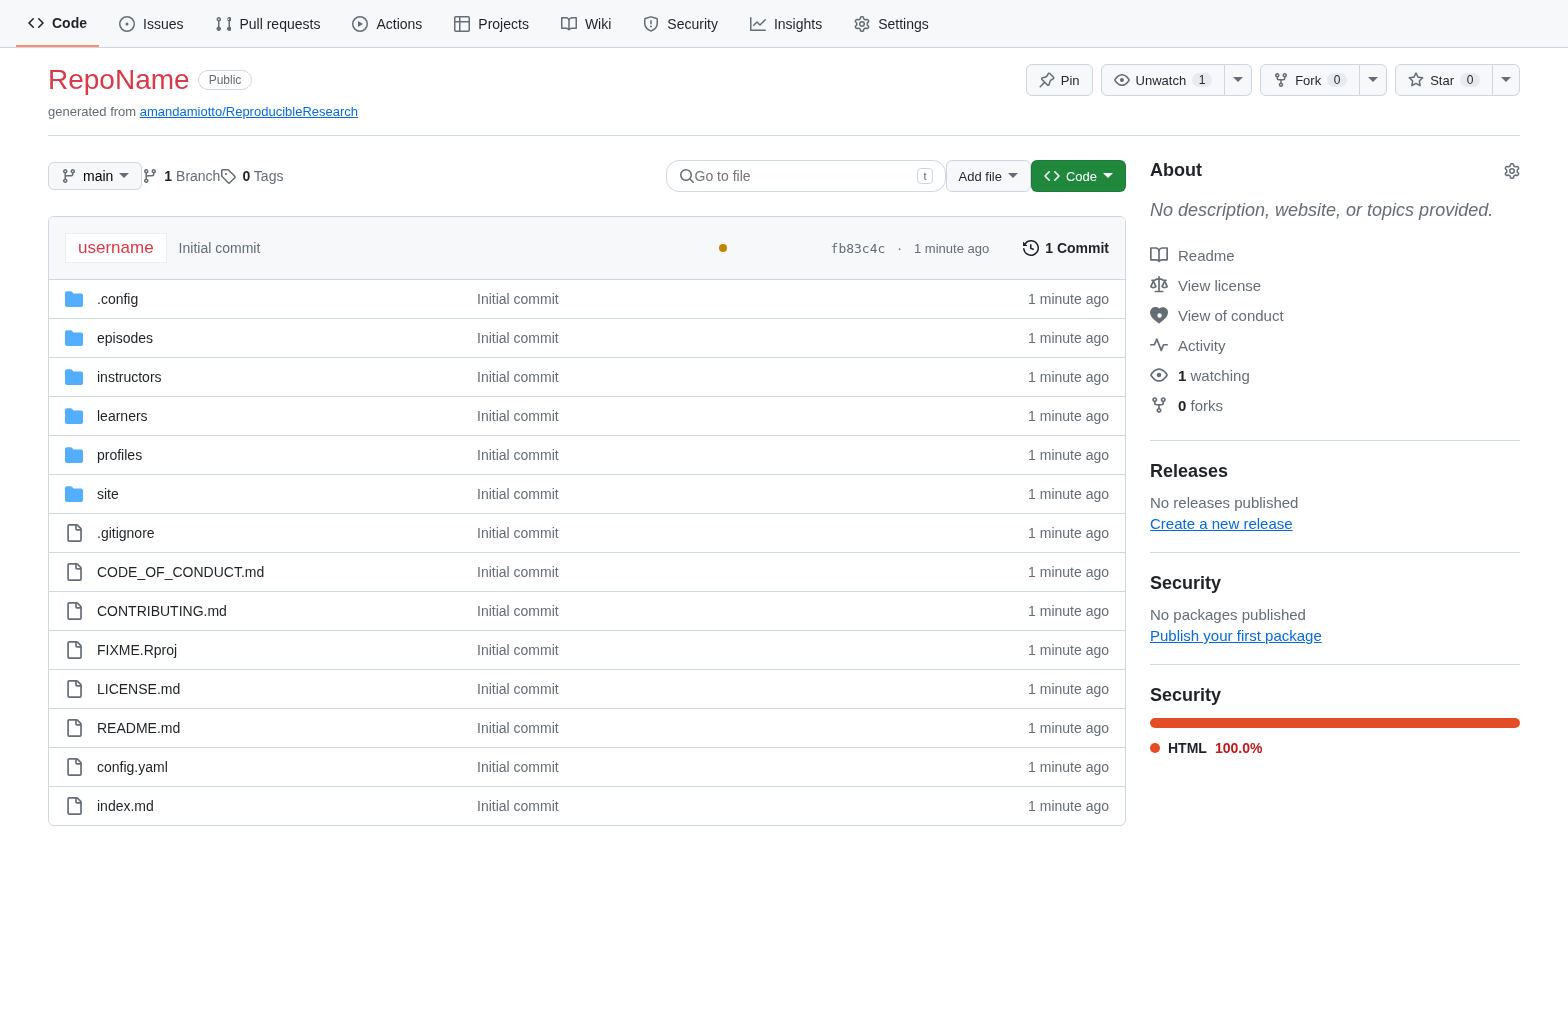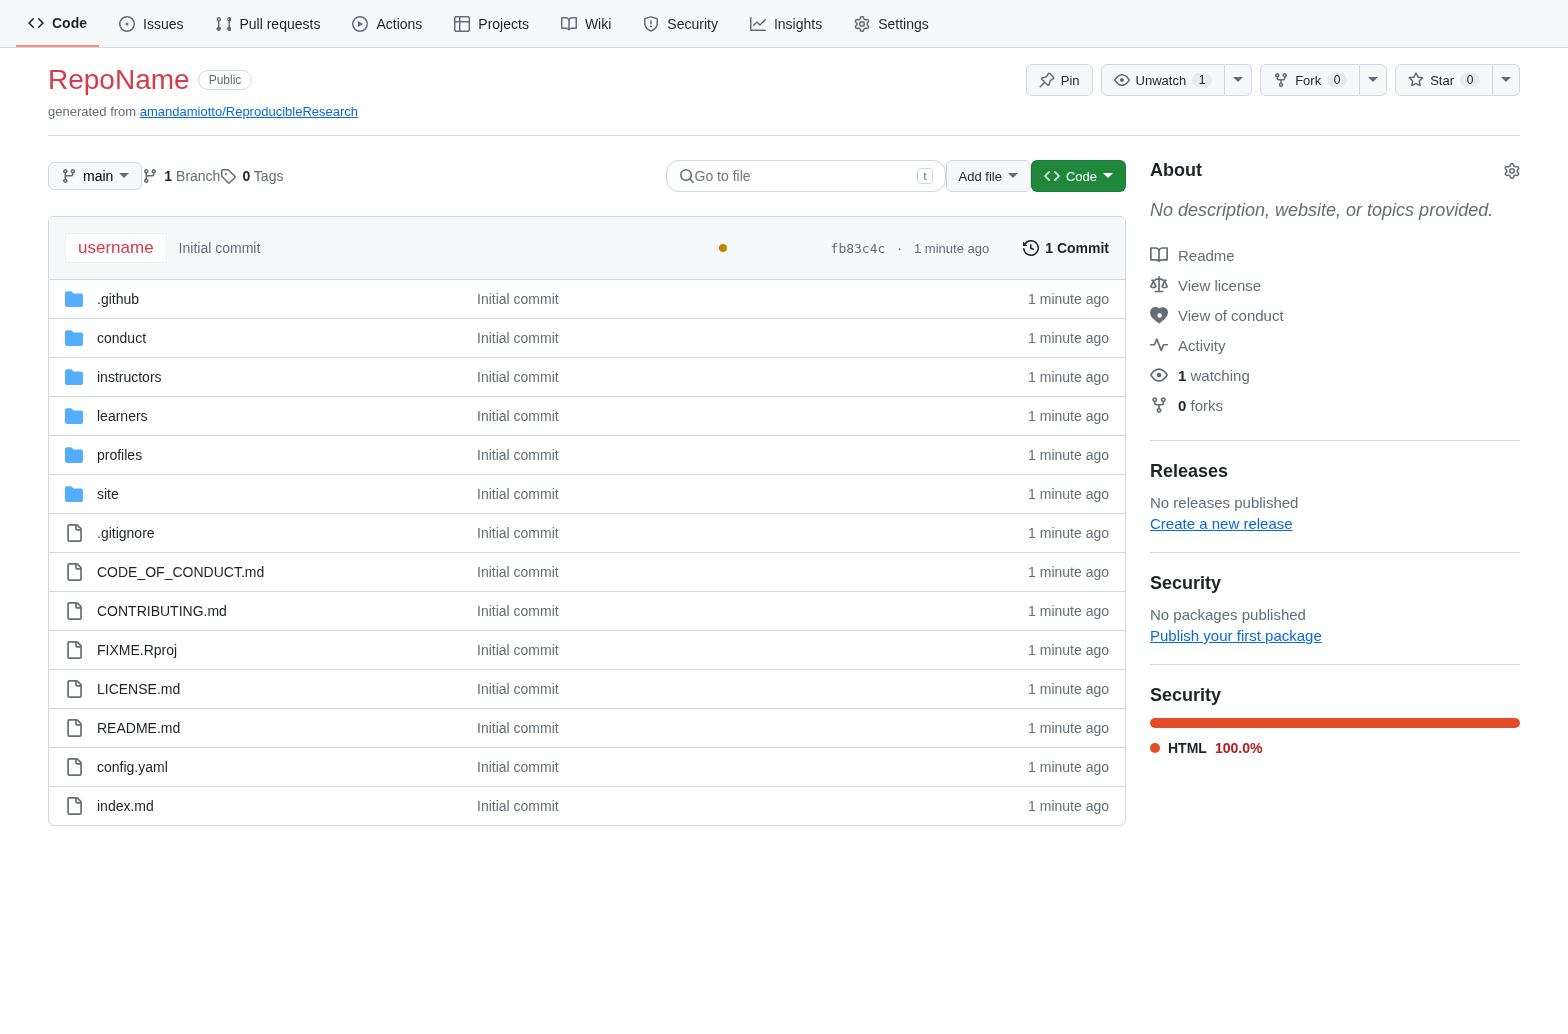--- a/index.html
+++ b/index.html
@@ -273,31 +273,31 @@
             <span>1 Commit</span>
           </span>
         </div>
         <div id="file-rows">
             <div class="file-row">
               <span class="file-icon folder">
                 <svg width="18" height="18" viewBox="0 0 16 16">
                   <path d="M1.75 1A1.75 1.75 0 0 0 0 2.75v10.5C0 14.216.784 15 1.75 15h12.5A1.75 1.75 0 0 0 16 13.25v-8.5A1.75 1.75 0 0 0 14.25 3H7.5a.25.25 0 0 1-.2-.1l-.9-1.2C6.07 1.26 5.55 1 5 1Z"></path>
                 </svg>
               </span>
-              <span class="file-name">.github</span>
-              <span class="file-commit">Initial commit</span>
-              <span class="file-time">1 minute ago</span>
-            </div>
-            <div class="file-row">
-              <span class="file-icon folder">
-                <svg width="18" height="18" viewBox="0 0 16 16">
-                  <path d="M1.75 1A1.75 1.75 0 0 0 0 2.75v10.5C0 14.216.784 15 1.75 15h12.5A1.75 1.75 0 0 0 16 13.25v-8.5A1.75 1.75 0 0 0 14.25 3H7.5a.25.25 0 0 1-.2-.1l-.9-1.2C6.07 1.26 5.55 1 5 1Z"></path>
-                </svg>
-              </span>
-              <span class="file-name">conduct</span>
+              <span class="file-name">.config</span>
+              <span class="file-commit">Initial commit</span>
+              <span class="file-time">1 minute ago</span>
+            </div>
+            <div class="file-row">
+              <span class="file-icon folder">
+                <svg width="18" height="18" viewBox="0 0 16 16">
+                  <path d="M1.75 1A1.75 1.75 0 0 0 0 2.75v10.5C0 14.216.784 15 1.75 15h12.5A1.75 1.75 0 0 0 16 13.25v-8.5A1.75 1.75 0 0 0 14.25 3H7.5a.25.25 0 0 1-.2-.1l-.9-1.2C6.07 1.26 5.55 1 5 1Z"></path>
+                </svg>
+              </span>
+              <span class="file-name">episodes</span>
               <span class="file-commit">Initial commit</span>
               <span class="file-time">1 minute ago</span>
             </div>
             <div class="file-row">
               <span class="file-icon folder">
                 <svg width="18" height="18" viewBox="0 0 16 16">
                   <path d="M1.75 1A1.75 1.75 0 0 0 0 2.75v10.5C0 14.216.784 15 1.75 15h12.5A1.75 1.75 0 0 0 16 13.25v-8.5A1.75 1.75 0 0 0 14.25 3H7.5a.25.25 0 0 1-.2-.1l-.9-1.2C6.07 1.26 5.55 1 5 1Z"></path>
                 </svg>
               </span>
               <span class="file-name">instructors</span>

